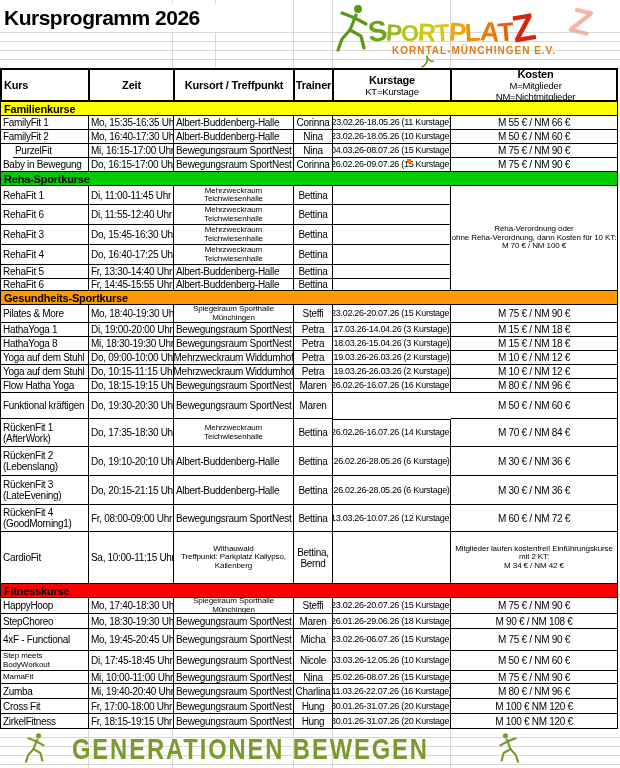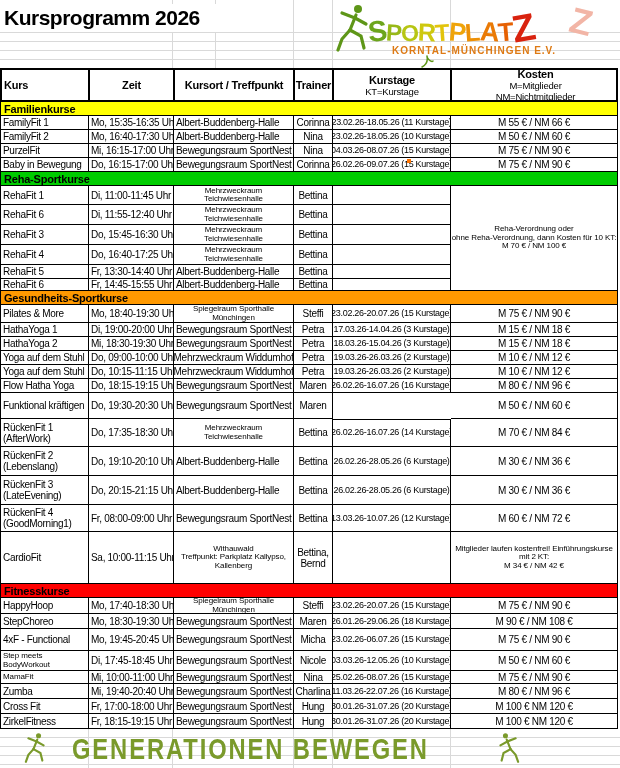--- a/index.html
+++ b/index.html
@@ -123,21 +123,21 @@
       <div class="c left" style="grid-area: 1 / 3;">Albert-Buddenberg-Halle</div>
       <div class="c ctr" style="grid-area: 1 / 4;">Corinna</div>
       <div class="c ctr dt" style="grid-area: 1 / 5;">23.02.26-18.05.26 (11 Kurstage)</div>
       <div class="c ctr" style="grid-area: 1 / 6;">M 55 € / NM 66 €</div>
       <div class="c left" style="grid-area: 2 / 1;">FamilyFit 2</div>
       <div class="c left" style="grid-area: 2 / 2;">Mo, 16:40-17:30 Uhr</div>
       <div class="c left" style="grid-area: 2 / 3;">Albert-Buddenberg-Halle</div>
       <div class="c ctr" style="grid-area: 2 / 4;">Nina</div>
       <div class="c ctr dt" style="grid-area: 2 / 5;">23.02.26-18.05.26 (10 Kurstage)</div>
       <div class="c ctr" style="grid-area: 2 / 6;">M 50 € / NM 60 €</div>
-      <div class="c left" style="grid-area: 3 / 1;">PurzelFit</div>
+      <div class="c left" style="grid-area: 3 / 1; margin-left: 12px;">PurzelFit</div>
       <div class="c left" style="grid-area: 3 / 2;">Mi, 16:15-17:00 Uhr</div>
       <div class="c left" style="grid-area: 3 / 3;">Bewegungsraum SportNest</div>
       <div class="c ctr" style="grid-area: 3 / 4;">Nina</div>
       <div class="c ctr dt" style="grid-area: 3 / 5;">04.03.26-08.07.26 (15 Kurstage)</div>
       <div class="c ctr" style="grid-area: 3 / 6;">M 75 € / NM 90 €</div>
       <div class="c left" style="grid-area: 4 / 1;">Baby in Bewegung</div>
       <div class="c left" style="grid-area: 4 / 2;">Do, 16:15-17:00 Uhr</div>
       <div class="c left" style="grid-area: 4 / 3;">Bewegungsraum SportNest</div>
       <div class="c ctr" style="grid-area: 4 / 4;">Corinna</div>
       <div class="c ctr dt rel" style="grid-area: 4 / 5;">26.02.26-09.07.26 (15 Kurstage)<span class="marker"></span></div>
@@ -195,21 +195,21 @@
 Münchingen</div>
       <div class="c ctr" style="grid-area: 1 / 4;">Steffi</div>
       <div class="c ctr dt" style="grid-area: 1 / 5;">23.02.26-20.07.26 (15 Kurstage)</div>
       <div class="c ctr" style="grid-area: 1 / 6;">M 75 € / NM 90 €</div>
       <div class="c left" style="grid-area: 2 / 1;">HathaYoga 1</div>
       <div class="c left" style="grid-area: 2 / 2;">Di, 19:00-20:00 Uhr</div>
       <div class="c left" style="grid-area: 2 / 3;">Bewegungsraum SportNest</div>
       <div class="c ctr" style="grid-area: 2 / 4;">Petra</div>
       <div class="c ctr dt" style="grid-area: 2 / 5;">17.03.26-14.04.26 (3 Kurstage)</div>
       <div class="c ctr" style="grid-area: 2 / 6;">M 15 € / NM 18 €</div>
-      <div class="c left" style="grid-area: 3 / 1;">HathaYoga 2</div>
+      <div class="c left" style="grid-area: 3 / 1;">HathaYoga 8</div>
       <div class="c left" style="grid-area: 3 / 2;">Mi, 18:30-19:30 Uhr</div>
       <div class="c left" style="grid-area: 3 / 3;">Bewegungsraum SportNest</div>
       <div class="c ctr" style="grid-area: 3 / 4;">Petra</div>
       <div class="c ctr dt" style="grid-area: 3 / 5;">18.03.26-15.04.26 (3 Kurstage)</div>
       <div class="c ctr" style="grid-area: 3 / 6;">M 15 € / NM 18 €</div>
       <div class="c left" style="grid-area: 4 / 1;">Yoga auf dem Stuhl</div>
       <div class="c left" style="grid-area: 4 / 2;">Do, 09:00-10:00 Uhr</div>
       <div class="c ctr" style="grid-area: 4 / 3;">Mehrzweckraum Widdumhof</div>
       <div class="c ctr" style="grid-area: 4 / 4;">Petra</div>
       <div class="c ctr dt" style="grid-area: 4 / 5;">19.03.26-26.03.26 (2 Kurstage)</div>

